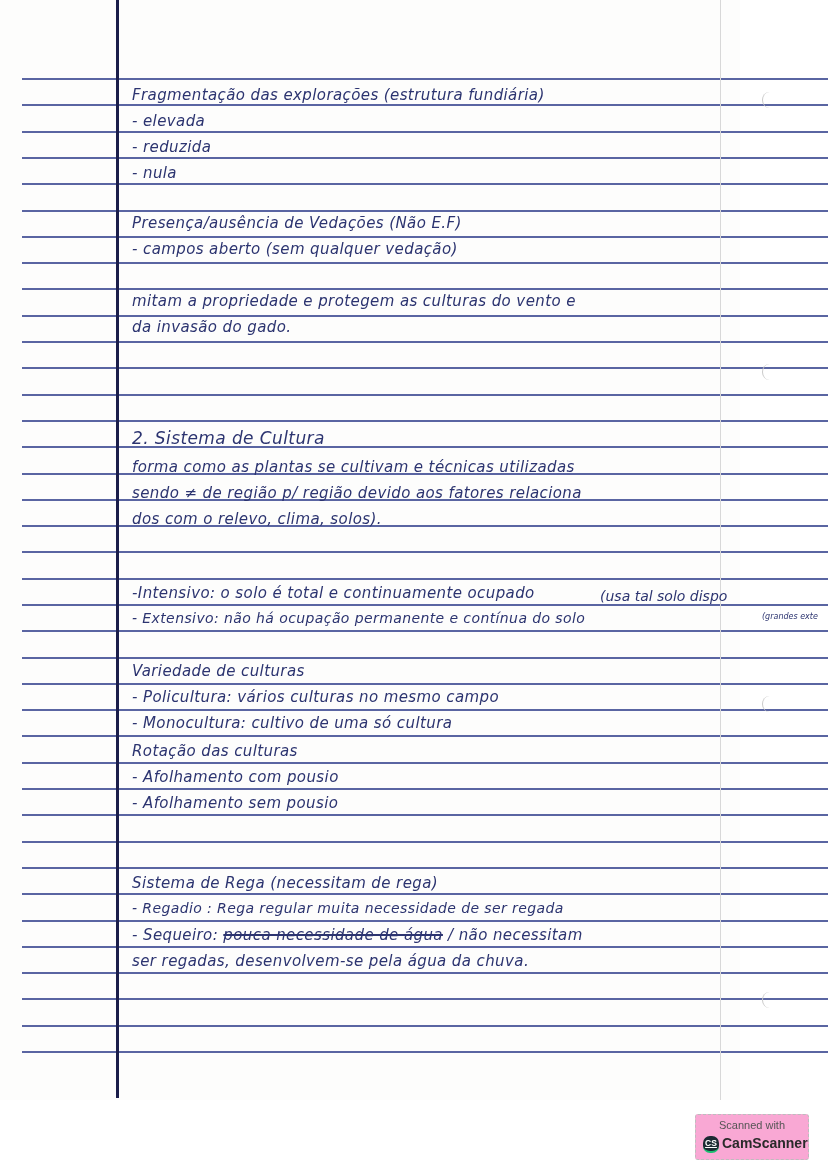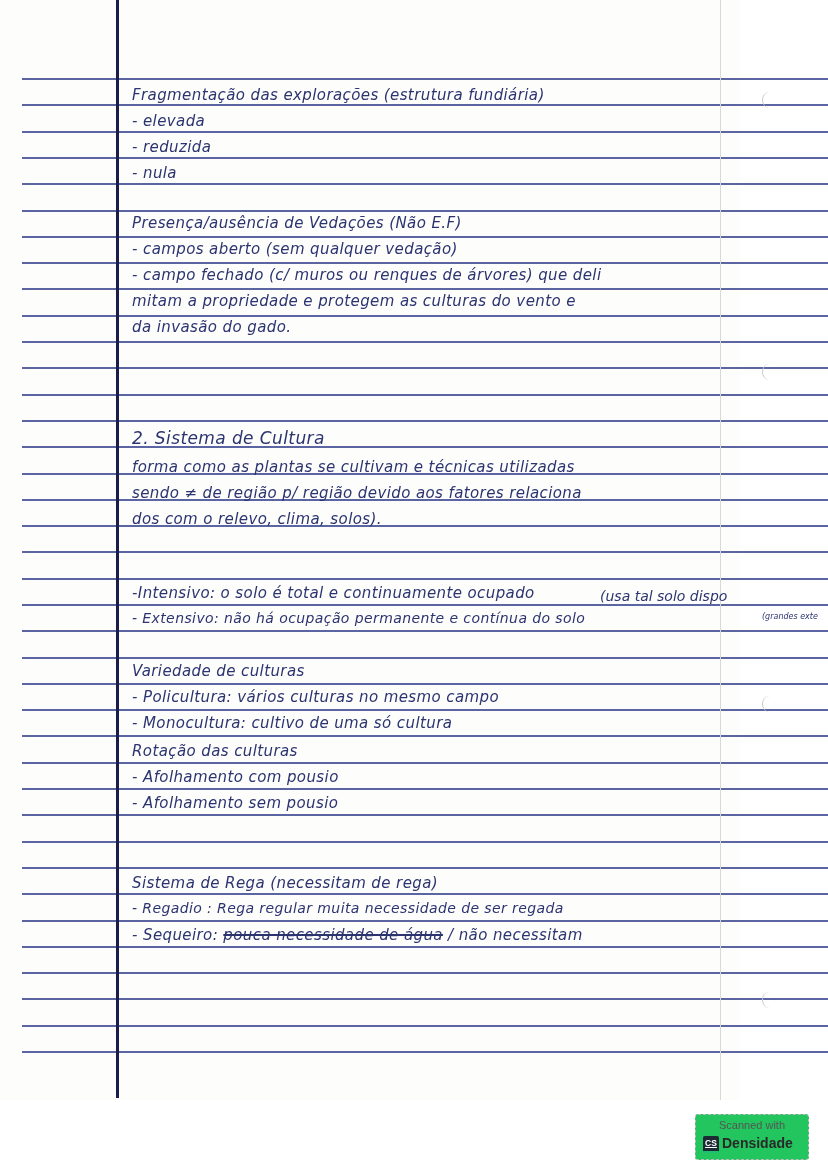--- a/index.html
+++ b/index.html
@@ -33,30 +33,30 @@
     color:#2c3470;
     font-family: "DejaVu Sans", sans-serif;
     font-size:15px; letter-spacing:0.4px;
     font-style:italic;
   }
   .hw.small { font-size:14px; letter-spacing:0; }
   .hw.title { font-size:17px; }
   .strike { text-decoration:line-through; text-decoration-thickness:1.5px; }
   .badge {
     position:absolute; left:695px; top:1114px; width:112px; height:44px;
-    border:1px dashed #bdbdbd; border-radius:3px; background:#22c55e;
+    border:1px dashed #bdbdbd; border-radius:3px; background:#f9a8d4;
     font-family: "Liberation Sans", sans-serif;
   }
   .badge .top {
     position:absolute; top:4px; left:0; width:100%; text-align:center;
     font-size:11px; color:#555;
   }
   .badge .logo {
     position:absolute; left:7px; top:21px; width:16px; height:15px;
-    background:#1c2a33; border-radius:2px; border-bottom:2px solid #1dbf73;
+    background:#1c2a33; border-radius:7px; border-bottom:2px solid #1dbf73;
     color:#fff; font-size:8.5px; font-weight:bold; text-align:center; line-height:15px;text-decoration:underline;
   }
   .badge .brand {
     position:absolute; left:26px; top:20px; font-size:14px; font-weight:bold; color:#2a2a2a;
   }
 </style>
 </head>
 <body>
 
 <div class="page">
@@ -108,21 +108,20 @@
   <div class="hole-mark" style="left:762px;top:696px"></div>
   <div class="hole-mark" style="left:762px;top:992px"></div>
 
   <div class="hw" style="top:86px">Fragmentação das explorações (estrutura fundiária)</div>
   <div class="hw" style="top:112px">- elevada</div>
   <div class="hw" style="top:138px">- reduzida</div>
   <div class="hw" style="top:164px">- nula</div>
 
   <div class="hw" style="top:214px">Presença/ausência de Vedações (Não E.F)</div>
   <div class="hw" style="top:240px">- campos aberto (sem qualquer vedação)</div>
-  <div class="hw" style="top:266px">- campo fechado (c/ muros ou renques de árvores) que deli</div>
   <div class="hw" style="top:292px">mitam a propriedade e protegem as culturas do vento e</div>
   <div class="hw" style="top:318px">da invasão do gado.</div>
 
 
   <div class="hw title" style="top:428px">2. Sistema de Cultura</div>
   <div class="hw" style="top:484px">sendo ≠ de região p/ região devido aos fatores relaciona</div>
   <div class="hw" style="top:458px">forma como as plantas se cultivam e técnicas utilizadas</div>
   <div class="hw" style="top:510px">dos com o relevo, clima, solos).</div>
 
   <div class="hw" style="top:584px">-Intensivo: o solo é total e continuamente ocupado</div>
@@ -135,19 +134,20 @@
   <div class="hw" style="top:714px">- Monocultura: cultivo de uma só cultura</div>
   <div class="hw" style="top:742px">Rotação das culturas</div>
   <div class="hw" style="top:768px">- Afolhamento com pousio</div>
   <div class="hw" style="top:794px">- Afolhamento sem pousio</div>
 
   <div class="hw" style="top:874px">Sistema de Rega (necessitam de rega)</div>
   <div class="hw" style="top:900px;font-size:14px">- Regadio : Rega regular muita necessidade de ser regada</div>
   <div class="hw" style="top:926px">
     <span>- Sequeiro: </span><span class="strike">pouca necessidade de água</span><span> / não necessitam</span>
   </div>
+  <div class="hw" style="top:952px">ser regadas, desenvolvem-se pela água da chuva.</div>
 </div>
 
 <div class="badge">
   <div class="top">Scanned with</div>
   <div class="logo">CS</div>
-  <div class="brand">Densidade</div>
+  <div class="brand">CamScanner</div>
 </div>
 
 </body></html>

